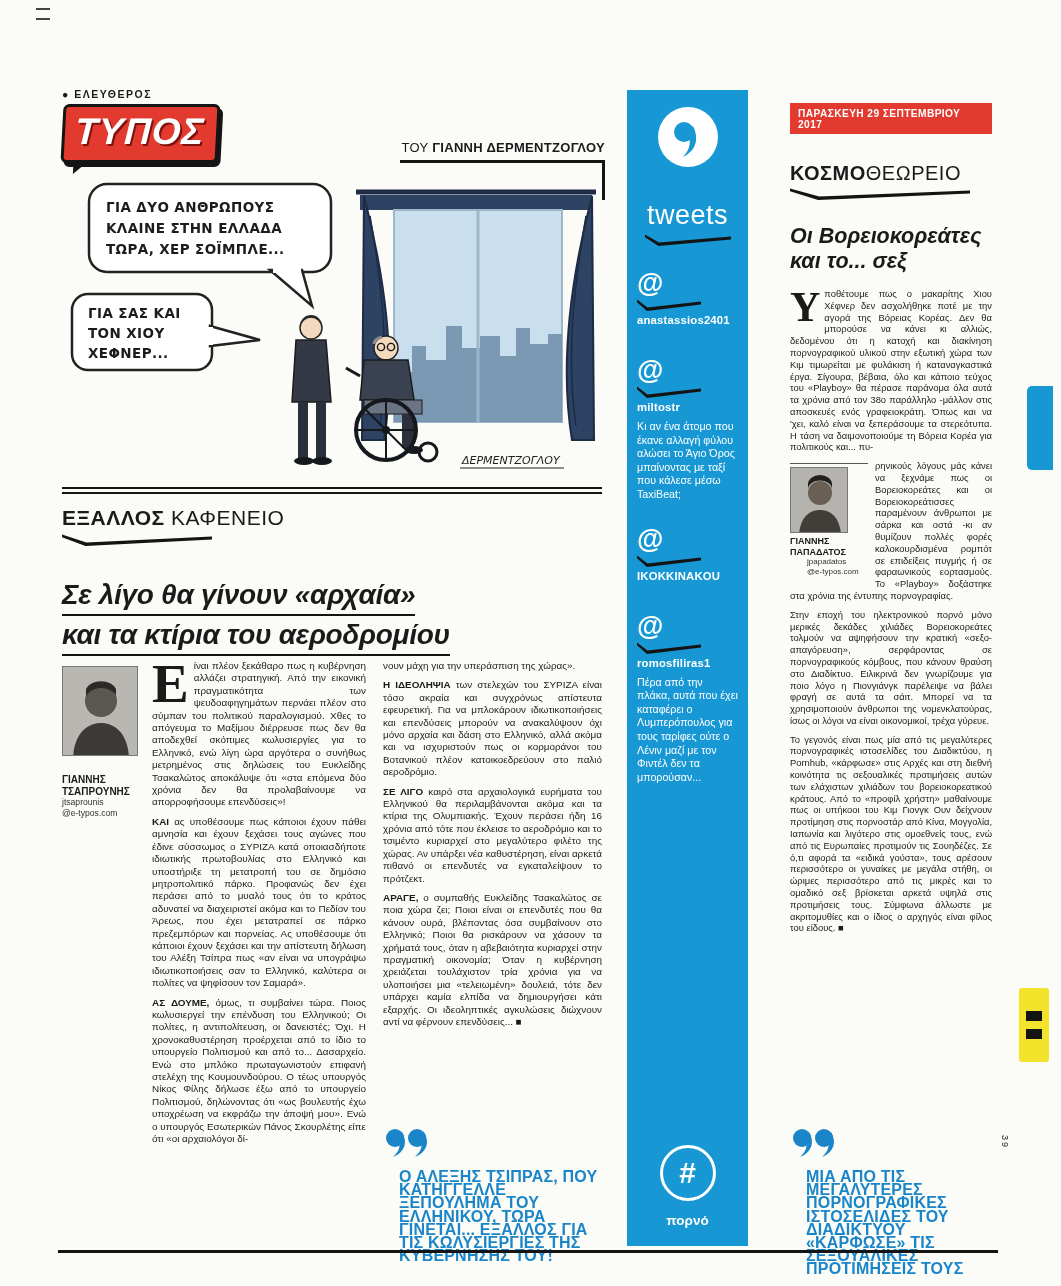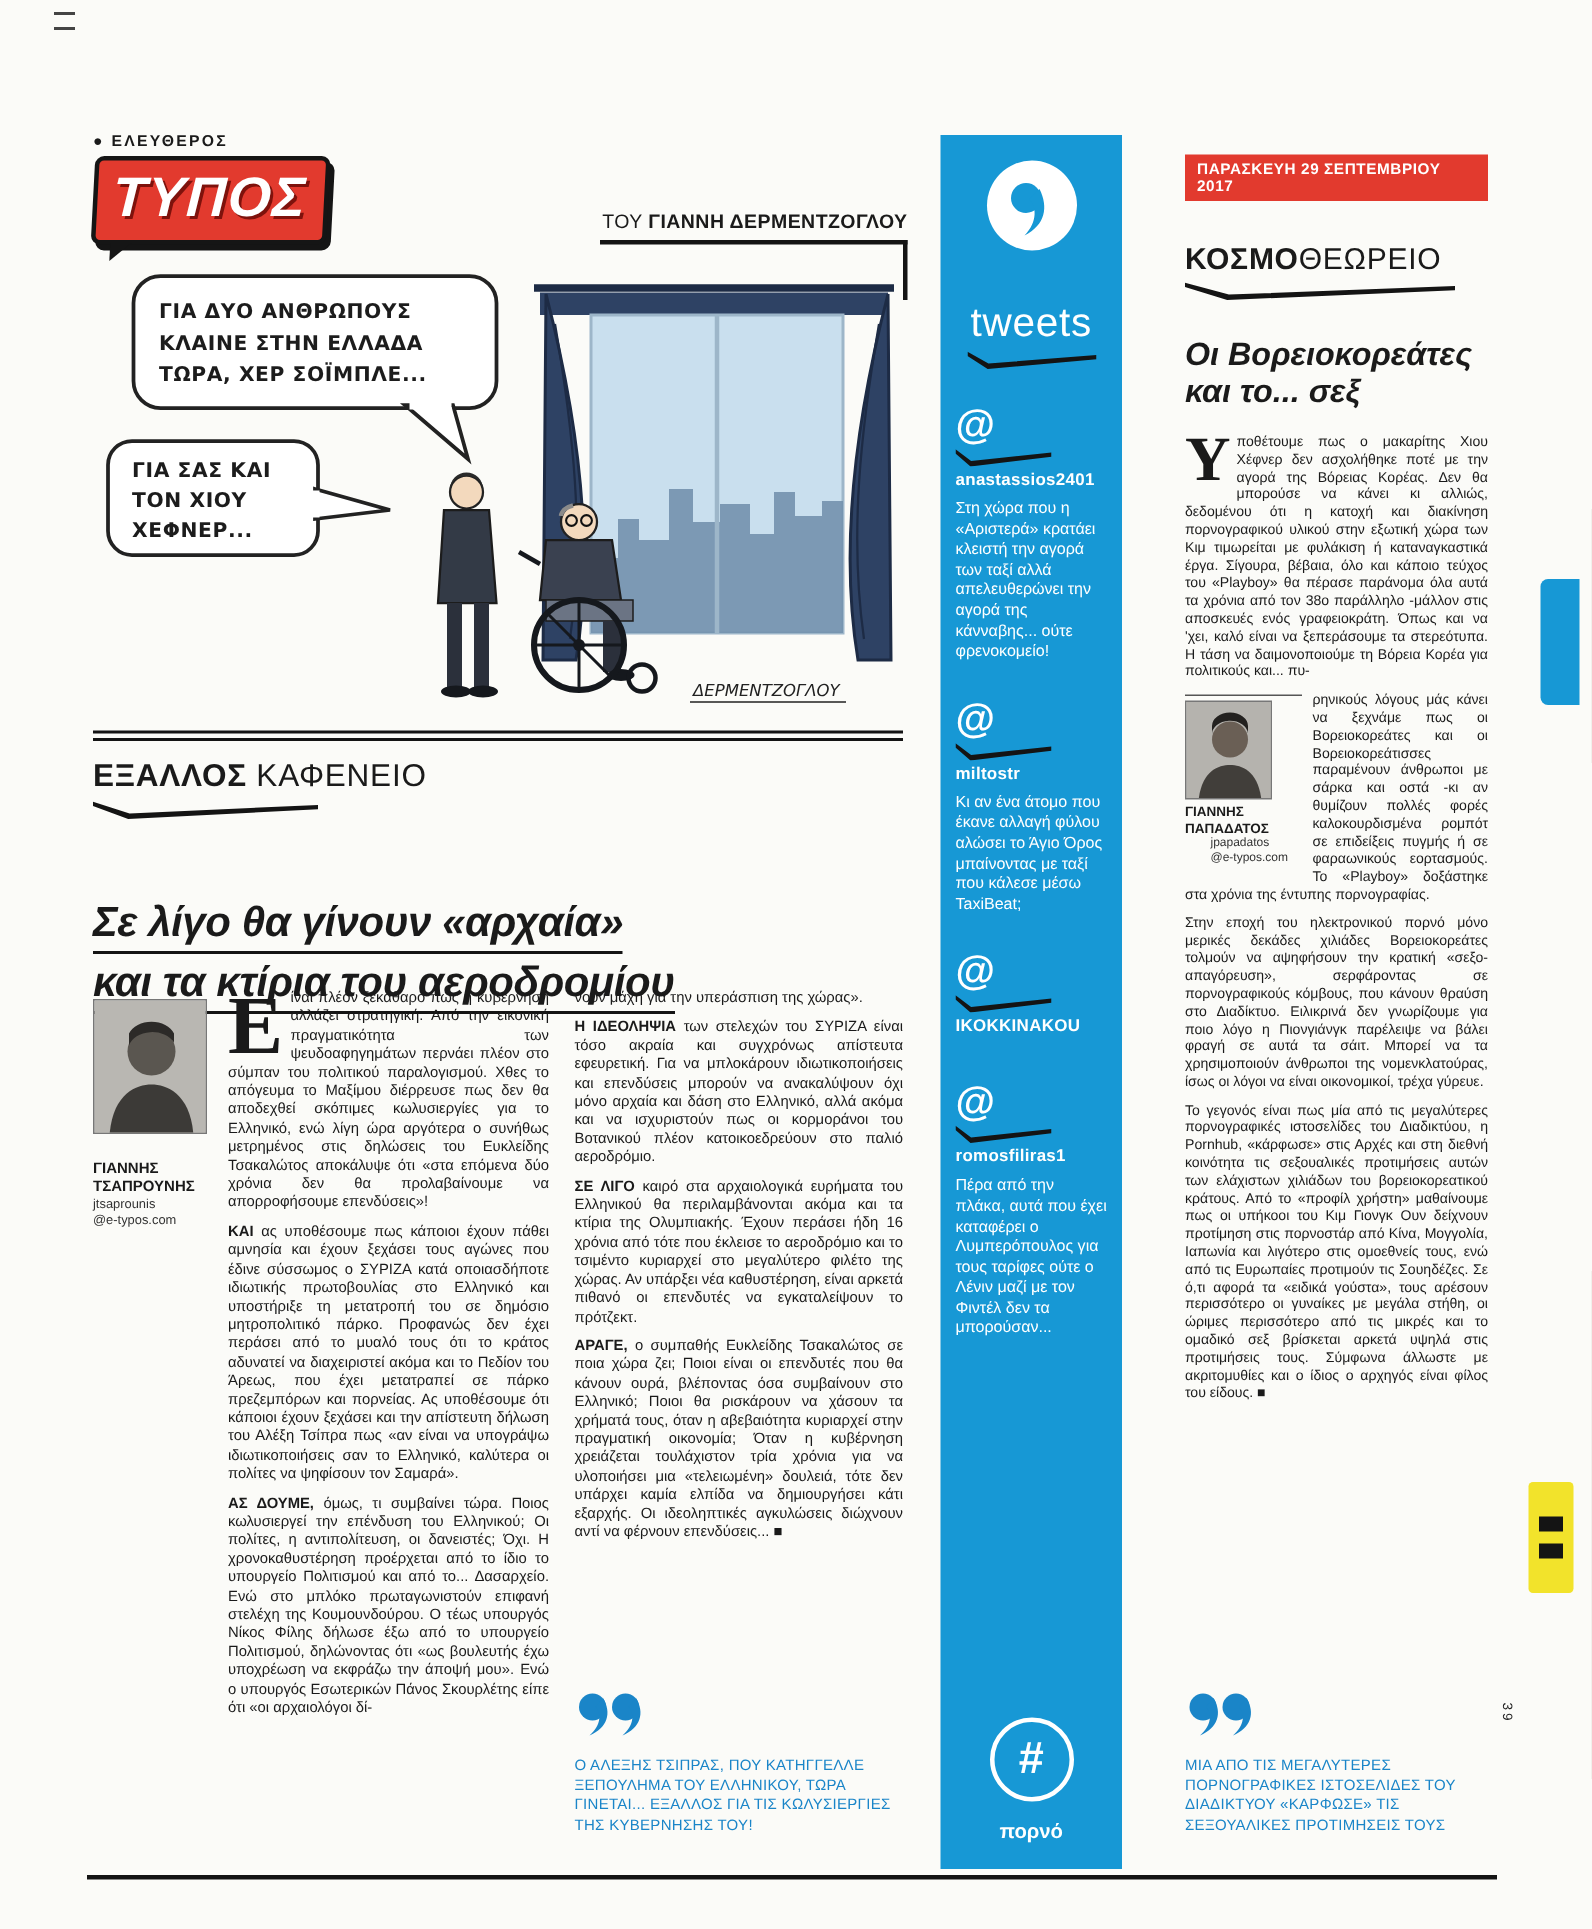--- a/index.html
+++ b/index.html
@@ -32,21 +32,21 @@
 
   
   .section-head { font-size:21px; letter-spacing:.5px; }
   .section-head b { font-weight:900; }
   .section-head span { font-weight:400; }
   .kafeneio-head { position:absolute; left:62px; top:506px; }
   .kafeneio-swoosh { position:absolute; left:62px; top:533px; width:150px; }
 
   
   .headline { position:absolute; left:62px; top:576px; font-size:28px; line-height:37px;
-    font-weight:bold; font-style:italic; letter-spacing:-.3px;margin-top:20px; }
+    font-weight:bold; font-style:italic; letter-spacing:-.3px; }
   .headline span { display:inline-block; border-bottom:2.5px solid #141414; padding-bottom:1px; }
 
   
   .author-card { position:absolute; left:62px; top:666px; width:82px; font-size:9px; }
   .author-card .a-name { font-weight:bold; font-size:10px; margin-top:18px; line-height:11.5px; }
   .author-card .a-handle, .author-card .a-mail { font-size:8.6px; color:#333; line-height:10.5px; }
   .avatar { display:block; background:linear-gradient(160deg,#cfcdc8,#8e8c88); border:1px solid #777; }
 
   
   .col { position:absolute; top:660px; }
@@ -54,21 +54,21 @@
   .col2 { left:383px; width:219px; }
   .para { font-size:9.9px; line-height:12.4px; text-align:justify; margin-bottom:7px; }
   .lead { font-weight:bold; }
   .dropcap { float:left; font-family:"Liberation Serif", serif; font-weight:bold; font-size:55px; line-height:44px; padding:2px 5px 0 0; }
   .dropcap2 { float:left; font-family:"Liberation Serif", serif; font-weight:bold; font-size:42px; line-height:34px; padding:2px 4px 0 0; }
 
   
   .caption-block { position:absolute; width:219px; }
   .caption-1 { left:383px; top:1126px; }
   .caption-2 { left:790px; top:1126px; width:202px; }
-  .caption-text { color:#1a85c8; font-weight:normal; font-size:10px; line-height:13.2px; margin-top:6px; letter-spacing:.2px; }
+  .caption-text { color:#1a85c8; font-weight:bold; font-size:16px; line-height:13.2px; margin-top:6px; letter-spacing:.2px;margin-left:16px; }
 
   
   .tweets-col { position:absolute; left:627px; top:90px; width:121px; height:1156px; background:#1798d5;
     color:#fff; display:flex; flex-direction:column; align-items:center; padding:16px 10px 18px; }
   .tweets-logo { margin-bottom:4px; }
   .tweets-title { font-size:27px; font-weight:normal; letter-spacing:.5px;margin-top:28px; }
   .tweets-swoosh { width:86px; margin-top:2px; }
   .tweet { width:100%; margin-top:24px; }
   .tweet-at { font-size:27px; font-weight:bold; line-height:26px; }
   .tweet-swoosh { width:64px; margin:2px 0 3px; }
@@ -251,21 +251,20 @@
     <svg class="swoosh tweets-swoosh" viewBox="0 0 160 18" preserveAspectRatio="none">
       <path d="M0,2 L26,13 L160,5 L160,9 L25,18 L0,6 Z"></path>
     </svg>
 
     <div class="tweet">
       <div class="tweet-at">@</div>
       <svg class="swoosh tweet-swoosh" viewBox="0 0 160 18" preserveAspectRatio="none">
           <path d="M0,2 L26,13 L160,5 L160,9 L25,18 L0,6 Z"></path>
         </svg>
       <div class="tweet-handle">anastassios2401</div>
-      <div class="tweet-text">Στη χώρα που η «Αριστερά» κρατάει κλειστή την αγορά των ταξί αλλά απελευθερώνει την αγορά της κάνναβης... ούτε φρενοκομείο!</div>
     </div>
 
     <div class="tweet">
       <div class="tweet-at">@</div>
       <svg class="swoosh tweet-swoosh" viewBox="0 0 160 18" preserveAspectRatio="none">
           <path d="M0,2 L26,13 L160,5 L160,9 L25,18 L0,6 Z"></path>
         </svg>
       <div class="tweet-handle">miltostr</div>
       <div class="tweet-text">Κι αν ένα άτομο που έκανε αλλαγή φύλου αλώσει το Άγιο Όρος μπαίνοντας με ταξί που κάλεσε μέσω TaxiBeat;</div>
     </div>

